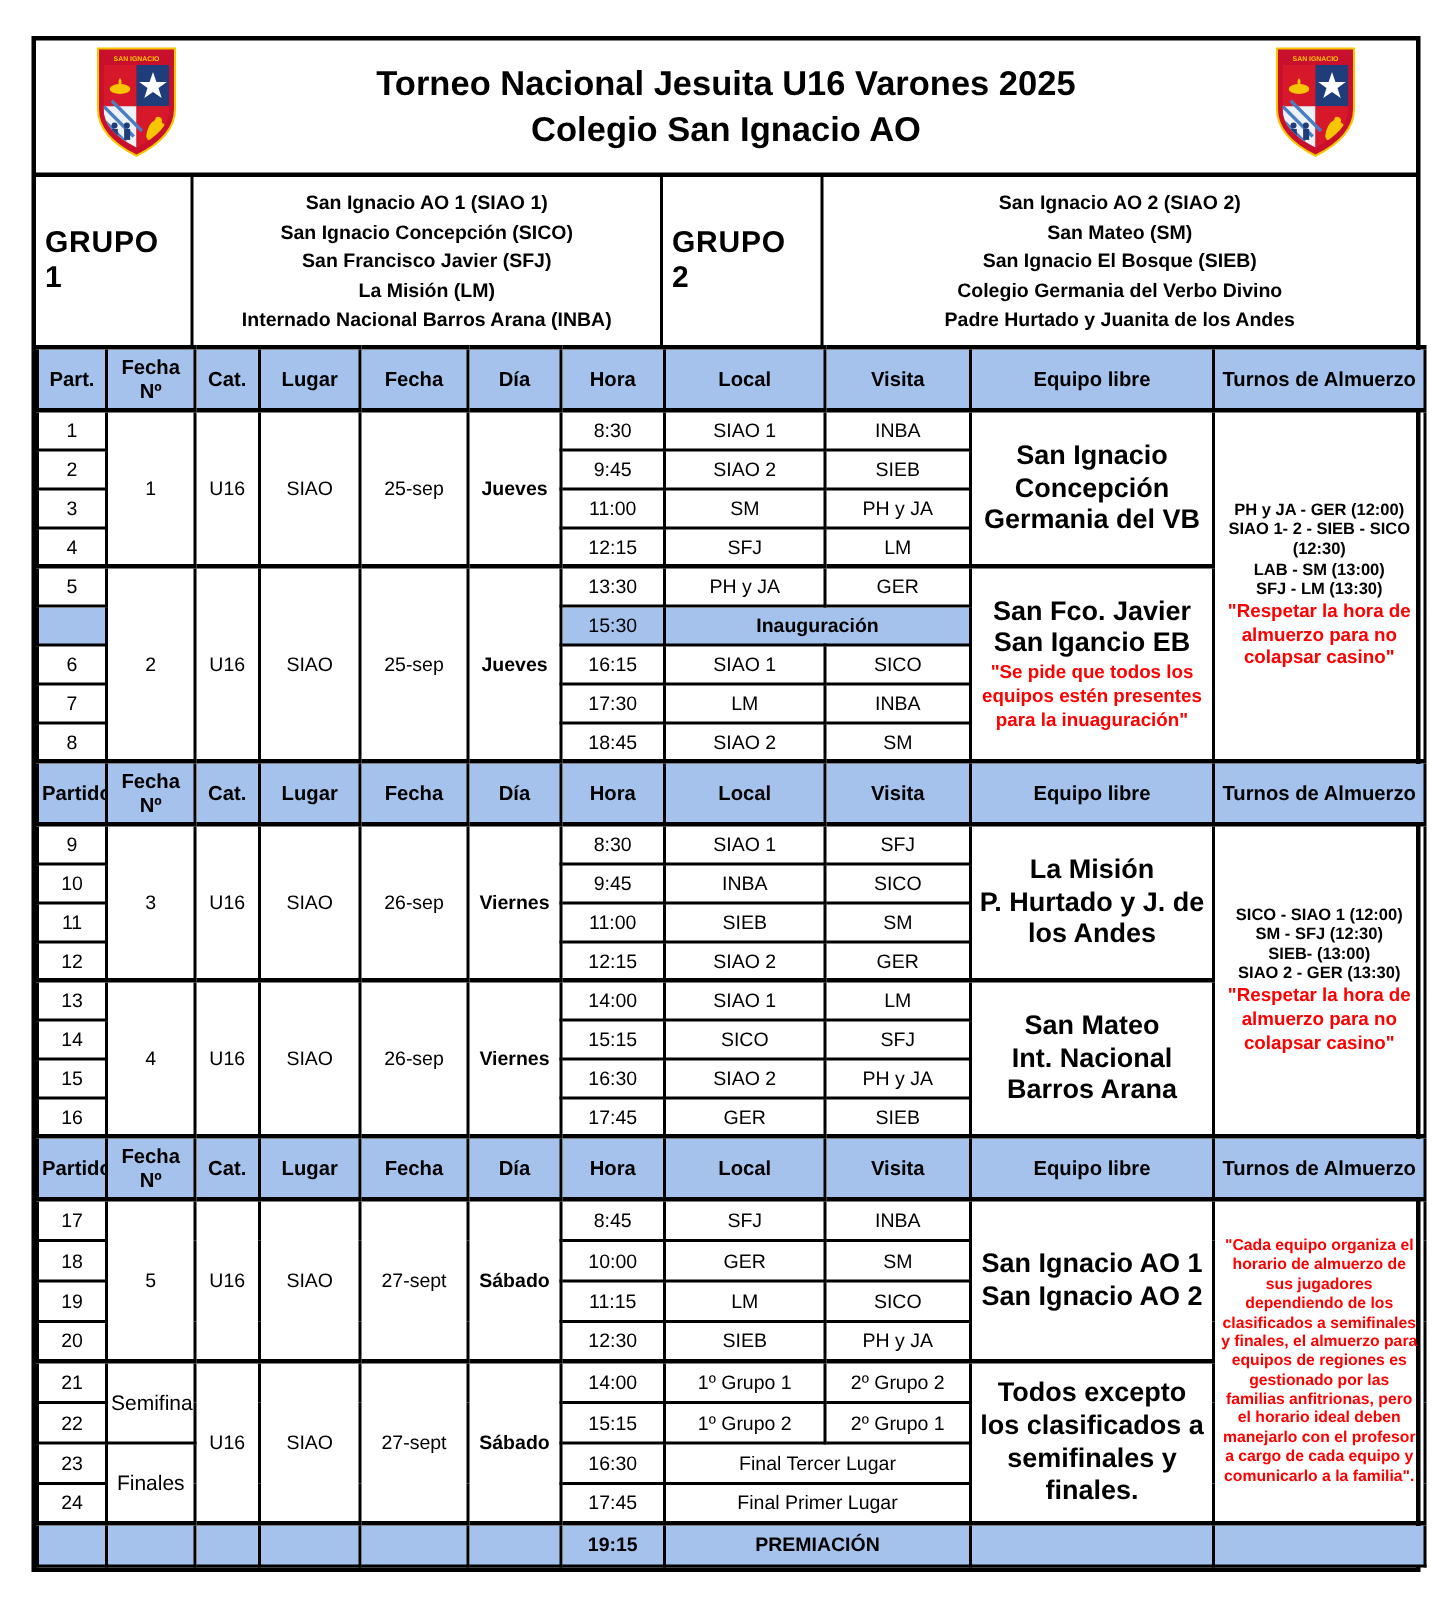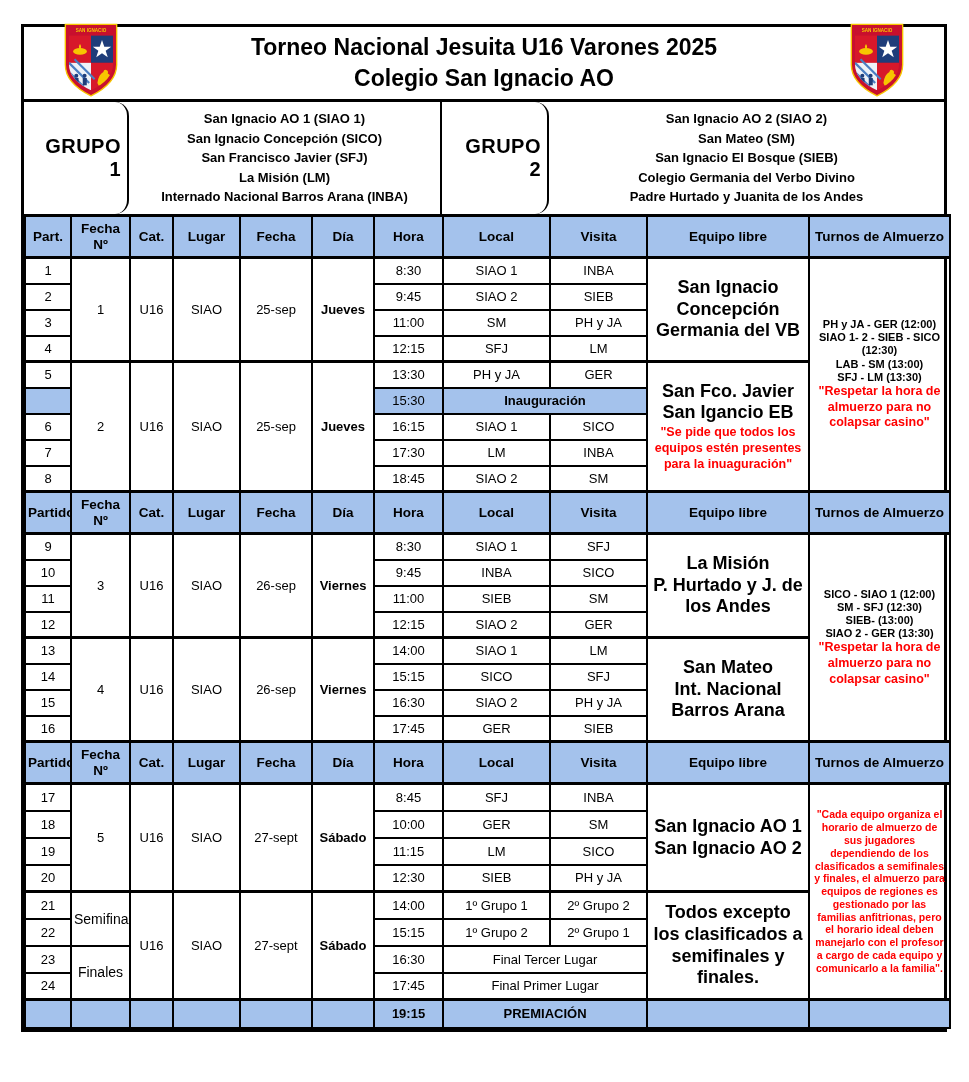--- a/index.html
+++ b/index.html
@@ -6,31 +6,31 @@
   html,body { margin:0; padding:0; }
   body {
     width:969px; height:1082px; background:#ffffff;
     font-family:"Liberation Sans", sans-serif; color:#000;
   }
   .frame {
     position:absolute; left:21px; top:24px; width:926px;
     border:3px solid #000; background:#fff;
   }
   
-  .title-band { display:flex; align-items:center; height:72px; }
+  .title-band { display:flex; align-items:center; height:88px; }
   .crest { width:66px; height:78px; flex:0 0 66px; }
   .crest-wrap { padding:0 22px 0 34px; }
   .crest-wrap.right { padding:0 34px 0 22px; }
   .title-block { flex:1; text-align:center; font-weight:bold; font-size:23px; line-height:1.35; }
   
   .groups { display:grid; grid-template-columns:105px 313px 107px 1fr; border-top:3px solid #000; }
   .gcell { border-right:2px solid #000; min-height:112px; display:flex; flex-direction:column;
-           align-items:center; justify-content:center; text-align:right; padding:4px 6px; }
+           align-items:center; justify-content:center; text-align:left; padding:4px 6px; }
   .gcell:last-child { border-right:none; }
-  .glabel { font-size:20px; font-weight:bold; letter-spacing:0.5px;border-radius:14px; }
+  .glabel { font-size:20px; font-weight:bold; letter-spacing:0.5px; }
   .gteams { font-size:13px; font-weight:bold; line-height:1.5; }
   
   table { border-collapse:collapse; width:100%; table-layout:fixed; border-top:3px solid #a21caf; }
   td, th { border:2px solid #000; text-align:center; vertical-align:middle;
            padding:0 2px; font-size:13px; overflow:hidden; }
   tr { height:26px; }
   tr.hdr { height:42px; }
   tr.hdr th { background:#a4c2ec; font-weight:bold; font-size:13.5px; line-height:1.15;
               border-top-width:3px; border-bottom-width:3px; }
   tr.hdr th.nowrap { white-space:nowrap; }

